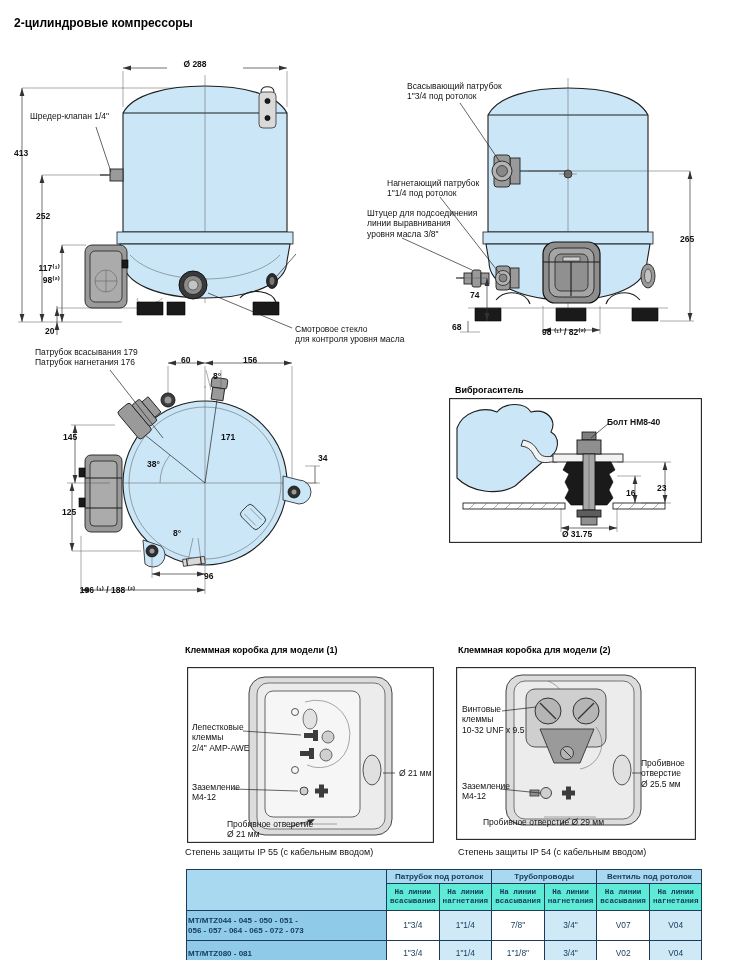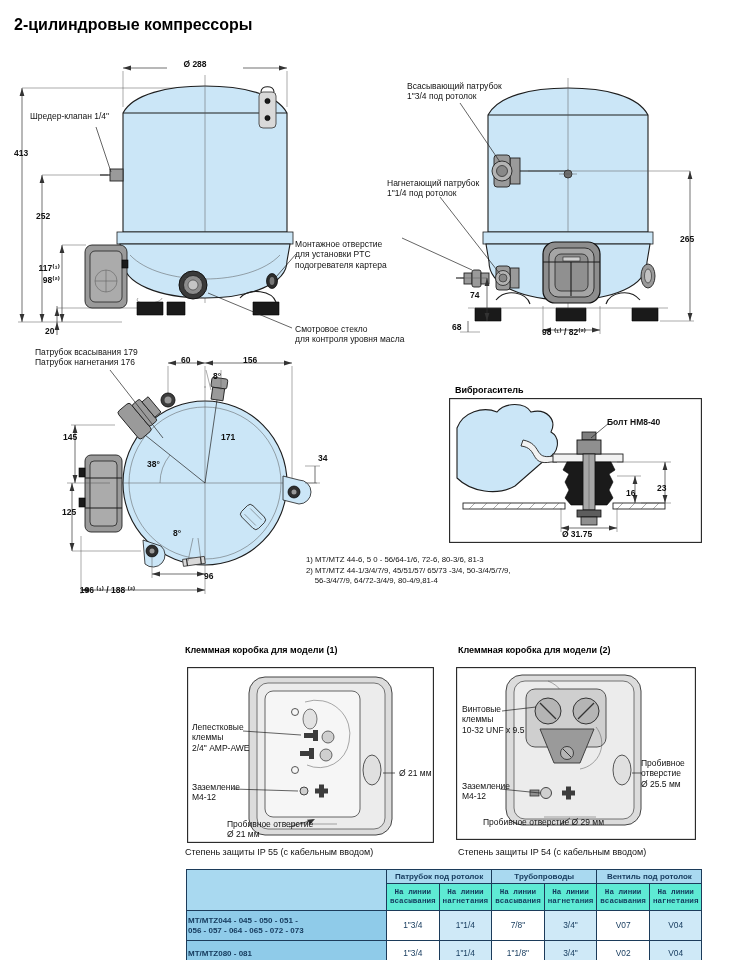--- a/index.html
+++ b/index.html
@@ -1,19 +1,19 @@
 <!DOCTYPE html>
 <html><head>
 <meta charset="utf-8">
 <style>
   html,body{margin:0;padding:0;background:#fff;}
   #page{position:relative;width:740px;height:960px;background:#fff;overflow:hidden;
         font-family:"Liberation Sans","DejaVu Sans",sans-serif;color:#111;}
   .abs{position:absolute;}
-  .title{font-size:16px;font-weight:bold;color:#000;}
+  .title{font-size:12px;font-weight:bold;color:#000;}
   .lbl{font-size:8.5px;line-height:1.22;white-space:pre-line;color:#111;}
   .dim{font-size:8.5px;font-weight:bold;color:#111;white-space:pre-line;}
   .ctr{text-align:center;}
   .rt{text-align:right;}
   .sec-title{font-size:9px;font-weight:bold;color:#000;}
   .note{font-size:7.8px;line-height:1.35;white-space:pre-line;color:#111;}
   svg{position:absolute;overflow:visible;}
   .ol{stroke:#1d1d1d;stroke-width:1.1;fill:none;}
   .body-fill{fill:#cbe6f7;stroke:#1d1d1d;stroke-width:1.1;}
   .body-fill2{fill:#cbe6f7;stroke:#1d1d1d;stroke-width:0.8;}
@@ -112,23 +112,20 @@
     <line class="ldr" x1="286" y1="199" x2="266" y2="222"></line>
     <line class="ldr" x1="282" y1="273" x2="198" y2="238"></line>
   </svg>
   <div class="abs dim ctr" style="left:160px;top:59px;width:70px;">Ø 288</div>
   <div class="abs dim" style="left:14px;top:148px;">413</div>
   <div class="abs dim" style="left:36px;top:211px;">252</div>
   <div class="abs dim rt" style="left:36px;top:263px;width:24px;">117⁽¹⁾</div>
   <div class="abs dim rt" style="left:36px;top:275px;width:24px;">98⁽²⁾</div>
   <div class="abs dim" style="left:45px;top:326px;">20</div>
   <div class="abs lbl" style="left:30px;top:111px;">Шредер-клапан 1/4"</div>
-  <div class="abs lbl" style="left:295px;top:239px;width:130px;">Монтажное отверстие
-для установки PTC
-подогревателя картера</div>
   <div class="abs lbl" style="left:295px;top:324px;width:130px;">Смотровое стекло
 для контроля уровня масла</div>
 
   <svg class="abs" style="left:360px;top:70px;" width="380" height="275" viewBox="0 0 380 275">
 
     <path class="body-fill" d="M128,162 L128,45 C138,26 171,18 208,18 C245,18 278,26 288,45 L288,162 Z"></path>
     <line class="ol" x1="128" y1="45" x2="288" y2="45"></line>
     <line class="thin" x1="208" y1="8" x2="208" y2="238"></line>
     <rect class="body-fill2" x="123" y="162" width="170" height="12"></rect>
     <path class="body-fill" d="M126,174 L290,174 L287,192 C287,216 252,230 208,230 C164,230 129,216 129,192 Z"></path>
@@ -196,20 +193,23 @@
       <polygon class="arw" points="240,260 232,257.6 232,262.4"></polygon>
 
     <line class="ldr" x1="100" y1="33" x2="140" y2="92"></line>
     <line class="ldr" x1="80" y1="127" x2="140" y2="204"></line>
     <line class="ldr" x1="42" y1="168" x2="112" y2="200"></line>
   </svg>
   <div class="abs lbl" style="left:407px;top:81px;width:130px;">Всасывающий патрубок
 1"3/4 под ротолок</div>
   <div class="abs lbl" style="left:387px;top:178px;width:130px;">Нагнетающий патрубок
 1"1/4 под ротолок</div>
+  <div class="abs lbl" style="left:367px;top:208px;width:135px;">Штуцер для подсоединения
+линии выравнивания
+уровня масла 3/8"</div>
   <div class="abs dim" style="left:680px;top:234px;">265</div>
   <div class="abs dim" style="left:470px;top:290px;">74</div>
   <div class="abs dim" style="left:452px;top:322px;">68</div>
   <div class="abs dim ctr" style="left:520px;top:327px;width:88px;">98 ⁽¹⁾ / 82⁽²⁾</div>
 
   <svg class="abs" style="left:15px;top:348px;" width="325" height="255" viewBox="0 0 325 255">
 
     <line class="dl" x1="153" y1="15" x2="190" y2="15"></line>
       <line class="dl" x1="190" y1="15" x2="277" y2="15"></line>
     <polygon class="arw" points="153,15 161,12.6 161,17.4"></polygon>
@@ -356,23 +356,20 @@
     <polygon class="arw" points="112,130 120,127.6 120,132.4"></polygon>
       <polygon class="arw" points="168,130 160,127.6 160,132.4"></polygon>
 
     <line class="ldr" x1="160" y1="25" x2="142" y2="40"></line>
   </svg>
   <div class="abs lbl" style="left:607px;top:417px;font-weight:bold;">Болт HM8-40</div>
   <div class="abs dim" style="left:657px;top:483px;">23</div>
   <div class="abs dim" style="left:626px;top:488px;">16</div>
   <div class="abs dim ctr" style="left:545px;top:529px;width:64px;">Ø 31.75</div>
 
-  <div class="abs note" style="left:306px;top:555px;width:330px;">1) MT/MTZ 44-6, 5 0 - 56/64-1/6, 72-6, 80-3/6, 81-3
-2) MT/MTZ 44-1/3/4/7/9, 45/51/57/ 65/73 -3/4, 50-3/4/5/7/9,
-&nbsp;&nbsp;&nbsp;&nbsp;56-3/4/7/9, 64/72-3/4/9, 80-4/9,81-4</div>
 
   <div class="abs sec-title" style="left:185px;top:645px;">Клеммная коробка для модели (1)</div>
   <svg class="abs" style="left:187px;top:667px;" width="247" height="176" viewBox="0 0 247 176">
     <rect x="0.6" y="0.6" width="245.8" height="174.8" fill="#fff" stroke="#222" stroke-width="1.1"></rect>
     <rect x="62" y="10" width="143" height="158" rx="16" fill="#dcdcdc" stroke="#444" stroke-width="1"></rect>
     <rect x="70" y="16" width="128" height="146" rx="11" fill="#ececec" stroke="#555" stroke-width="0.8"></rect>
     <rect x="78" y="24" width="95" height="126" rx="8" fill="#f6f6f6" stroke="#555" stroke-width="0.9"></rect>
 
     <circle cx="108" cy="45" r="3.5" fill="none" stroke="#444" stroke-width="0.9"></circle>
     <circle cx="108" cy="103" r="3.5" fill="none" stroke="#444" stroke-width="0.9"></circle>

